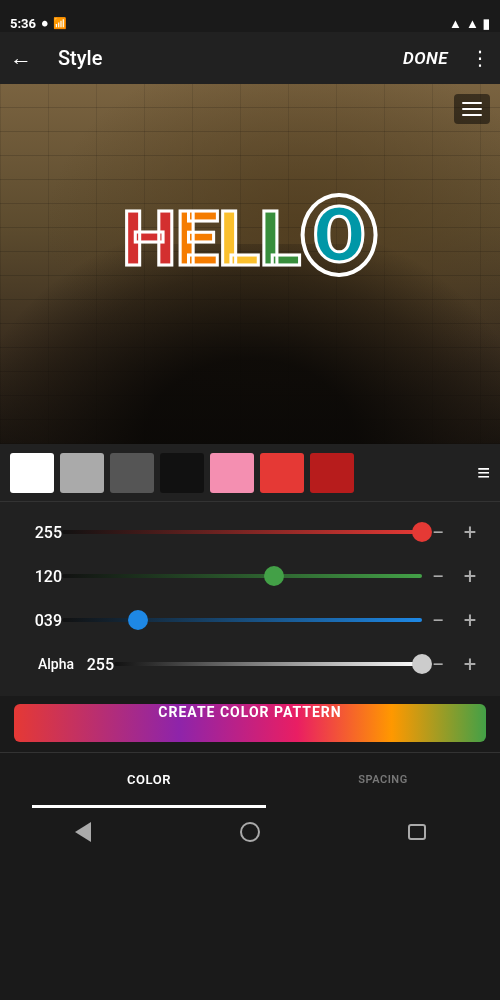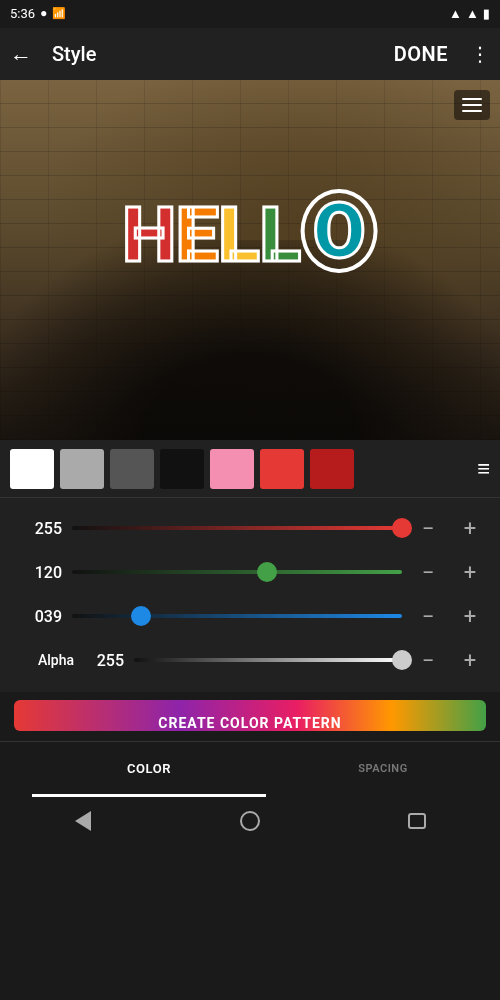--- a/index.html
+++ b/index.html
@@ -11,49 +11,50 @@
       color: #fff;
       overflow: hidden;
       position: relative;
     }
 
     
     .status-bar {
       height: 28px;
       background: #1a1a1a;
       display: flex;
-      align-items: flex-end;
+      align-items: flex-start;
       justify-content: space-between;
-      padding: 7px 10px;
+      padding: 16px 10px;
       font-size: 13px;
-      font-weight: 400;
+      font-weight: 700;
     }
     .status-left { display: flex; align-items: center; gap: 6px; }
     .status-right { display: flex; align-items: center; gap: 4px; }
 
     
     .top-bar {
       height: 52px;
       background: #212121;
       display: flex;
       align-items: center;
       padding: 0 10px;
       gap: 10px;
     }
     .top-bar-title {
       flex: 1;
       font-size: 20px;
       font-weight: 500;
-      margin-left: 10px;
+      margin-left: 16px;
     }
     .top-bar-done {
-      font-size: 20px;
+      font-size: 17px;
       font-weight: 600;
       color: #fff;
       letter-spacing: 0.5px;
+      font-style: italic;
     }
     .top-bar-icon {
       margin-left: 12px;
       font-size: 20px;
     }
 
     
     .image-area {
       width: 500px;
       height: 360px;
@@ -134,21 +135,20 @@
 
     
     .sliders-area {
       background: #212121;
       padding: 12px 14px 6px;
     }
     .slider-row {
       display: flex;
       align-items: center;
       margin-bottom: 8px;
-      gap: 10px;
       height: 36px;
     }
     .slider-label {
       width: 48px;
       font-size: 16px;
       font-weight: 500;
       color: #fff;
       text-align: right;
       flex-shrink: 0;
     }
@@ -184,25 +184,25 @@
       display: flex;
       align-items: center;
       justify-content: center;
       cursor: pointer;
       flex-shrink: 0;
     }
 
     
     .create-btn {
       margin: 8px 14px 10px;
-      height: 31px;
+      height: 38px;
       border-radius: 6px;
       background: linear-gradient(90deg, #e53935 0%, #8e24aa 35%, #e91e63 60%, #ff9800 80%, #43a047 100%);
       display: flex;
-      align-items: flex-end;
+      align-items: flex-start;
       justify-content: center;
       font-size: 14px;
       font-weight: 700;
       letter-spacing: 1px;
       color: #fff;
       cursor: pointer;
       text-transform: uppercase;
     }
 
     

